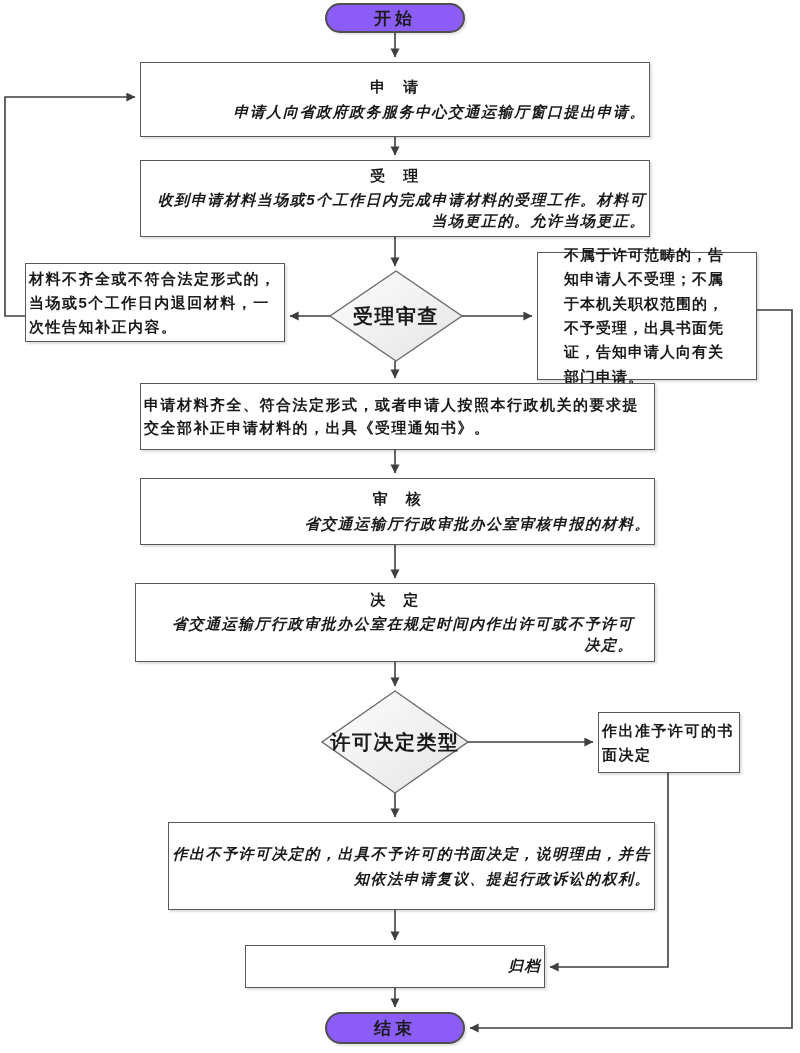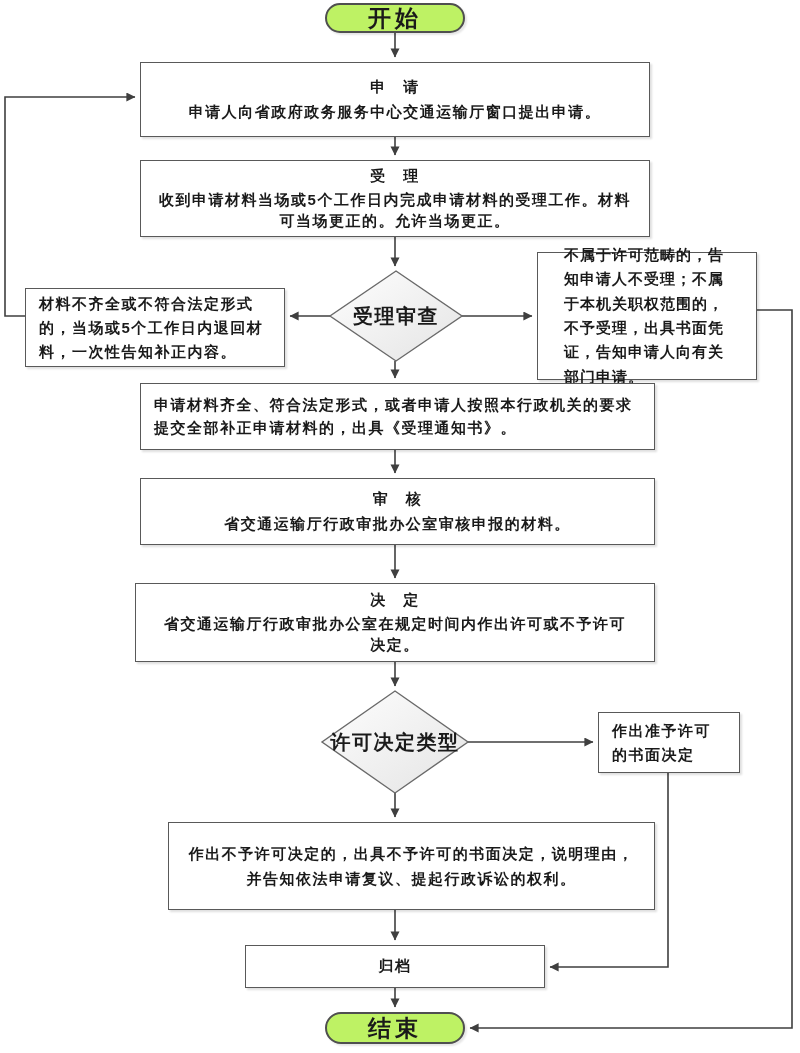--- a/index.html
+++ b/index.html
@@ -16,42 +16,42 @@
   #wires polygon.diamond{stroke:#6a6a6a;stroke-width:1.4;}
   #wires marker path{fill:var(--connector);stroke:none;}
   .stop-a{stop-color:#fefefe;}
   .stop-b{stop-color:#e4e4e4;}
   .node{
     position:absolute;box-sizing:border-box;background:#fff;
     border:1.6px solid var(--box-border);
     box-shadow:2px 2px 2px rgba(0,0,0,0.13);
     display:flex;flex-direction:column;justify-content:center;
     font-size:15px;font-weight:600;letter-spacing:1.5px;line-height:1.5;
-    padding:4px 13px;
+    padding:4px 3px;
   }
   .node .title{text-align:center;margin-bottom:2px;white-space:pre;}
   .node .body{display:block;}
-  .center .body{text-align:center;}
+  .center .body{text-align:right;font-style:italic;}
   .leftalign .body{text-align:left;}
   .terminal{
-    position:absolute;box-sizing:border-box;background:#bef264;
+    position:absolute;box-sizing:border-box;background:#8b5cf6;
     border:2px solid #4f4f4f;border-radius:16px;
     box-shadow:2px 2px 2px rgba(0,0,0,0.10);
     display:flex;align-items:center;justify-content:center;
-    font-size:23px;font-weight:600;letter-spacing:4px;
+    font-size:17px;font-weight:600;letter-spacing:4px;
   }
   .dlabel{
     position:absolute;display:flex;align-items:center;justify-content:center;
     font-size:20px;font-weight:600;letter-spacing:1.5px;pointer-events:none;
   }
   
   #n-start{left:325px;top:3px;width:140px;height:30px;}
   #n-apply{left:140px;top:62px;width:510px;height:75px;}
   #n-accept{left:140px;top:160px;width:510px;height:77px;line-height:1.45;}
-  #n-left{left:25px;top:288px;width:260px;height:79px;line-height:1.6;}
+  #n-left{left:25px;top:263px;width:260px;height:79px;line-height:1.6;}
   #n-right{left:537px;top:252px;width:220px;height:128px;letter-spacing:1px;line-height:1.62;padding:4px 26px;}
   #n-complete{left:140px;top:383px;width:515px;height:67px;align-items:flex-end;}
   #n-audit{left:140px;top:478px;width:515px;height:67px;}
   #n-decide{left:135px;top:583px;width:520px;height:79px;padding:4px 20px;line-height:1.45;}
   #n-grant{left:598px;top:712px;width:142px;height:61px;line-height:1.55;}
   #n-deny{left:168px;top:822px;width:487px;height:88px;line-height:1.7;}
   #n-archive{left:245px;top:945px;width:300px;height:43px;}
   #n-end{left:325px;top:1012px;width:140px;height:32px;}
   #d-review-label{left:330px;top:271px;width:132px;height:90px;}
   #d-type-label{left:322px;top:691px;width:146px;height:102px;}

